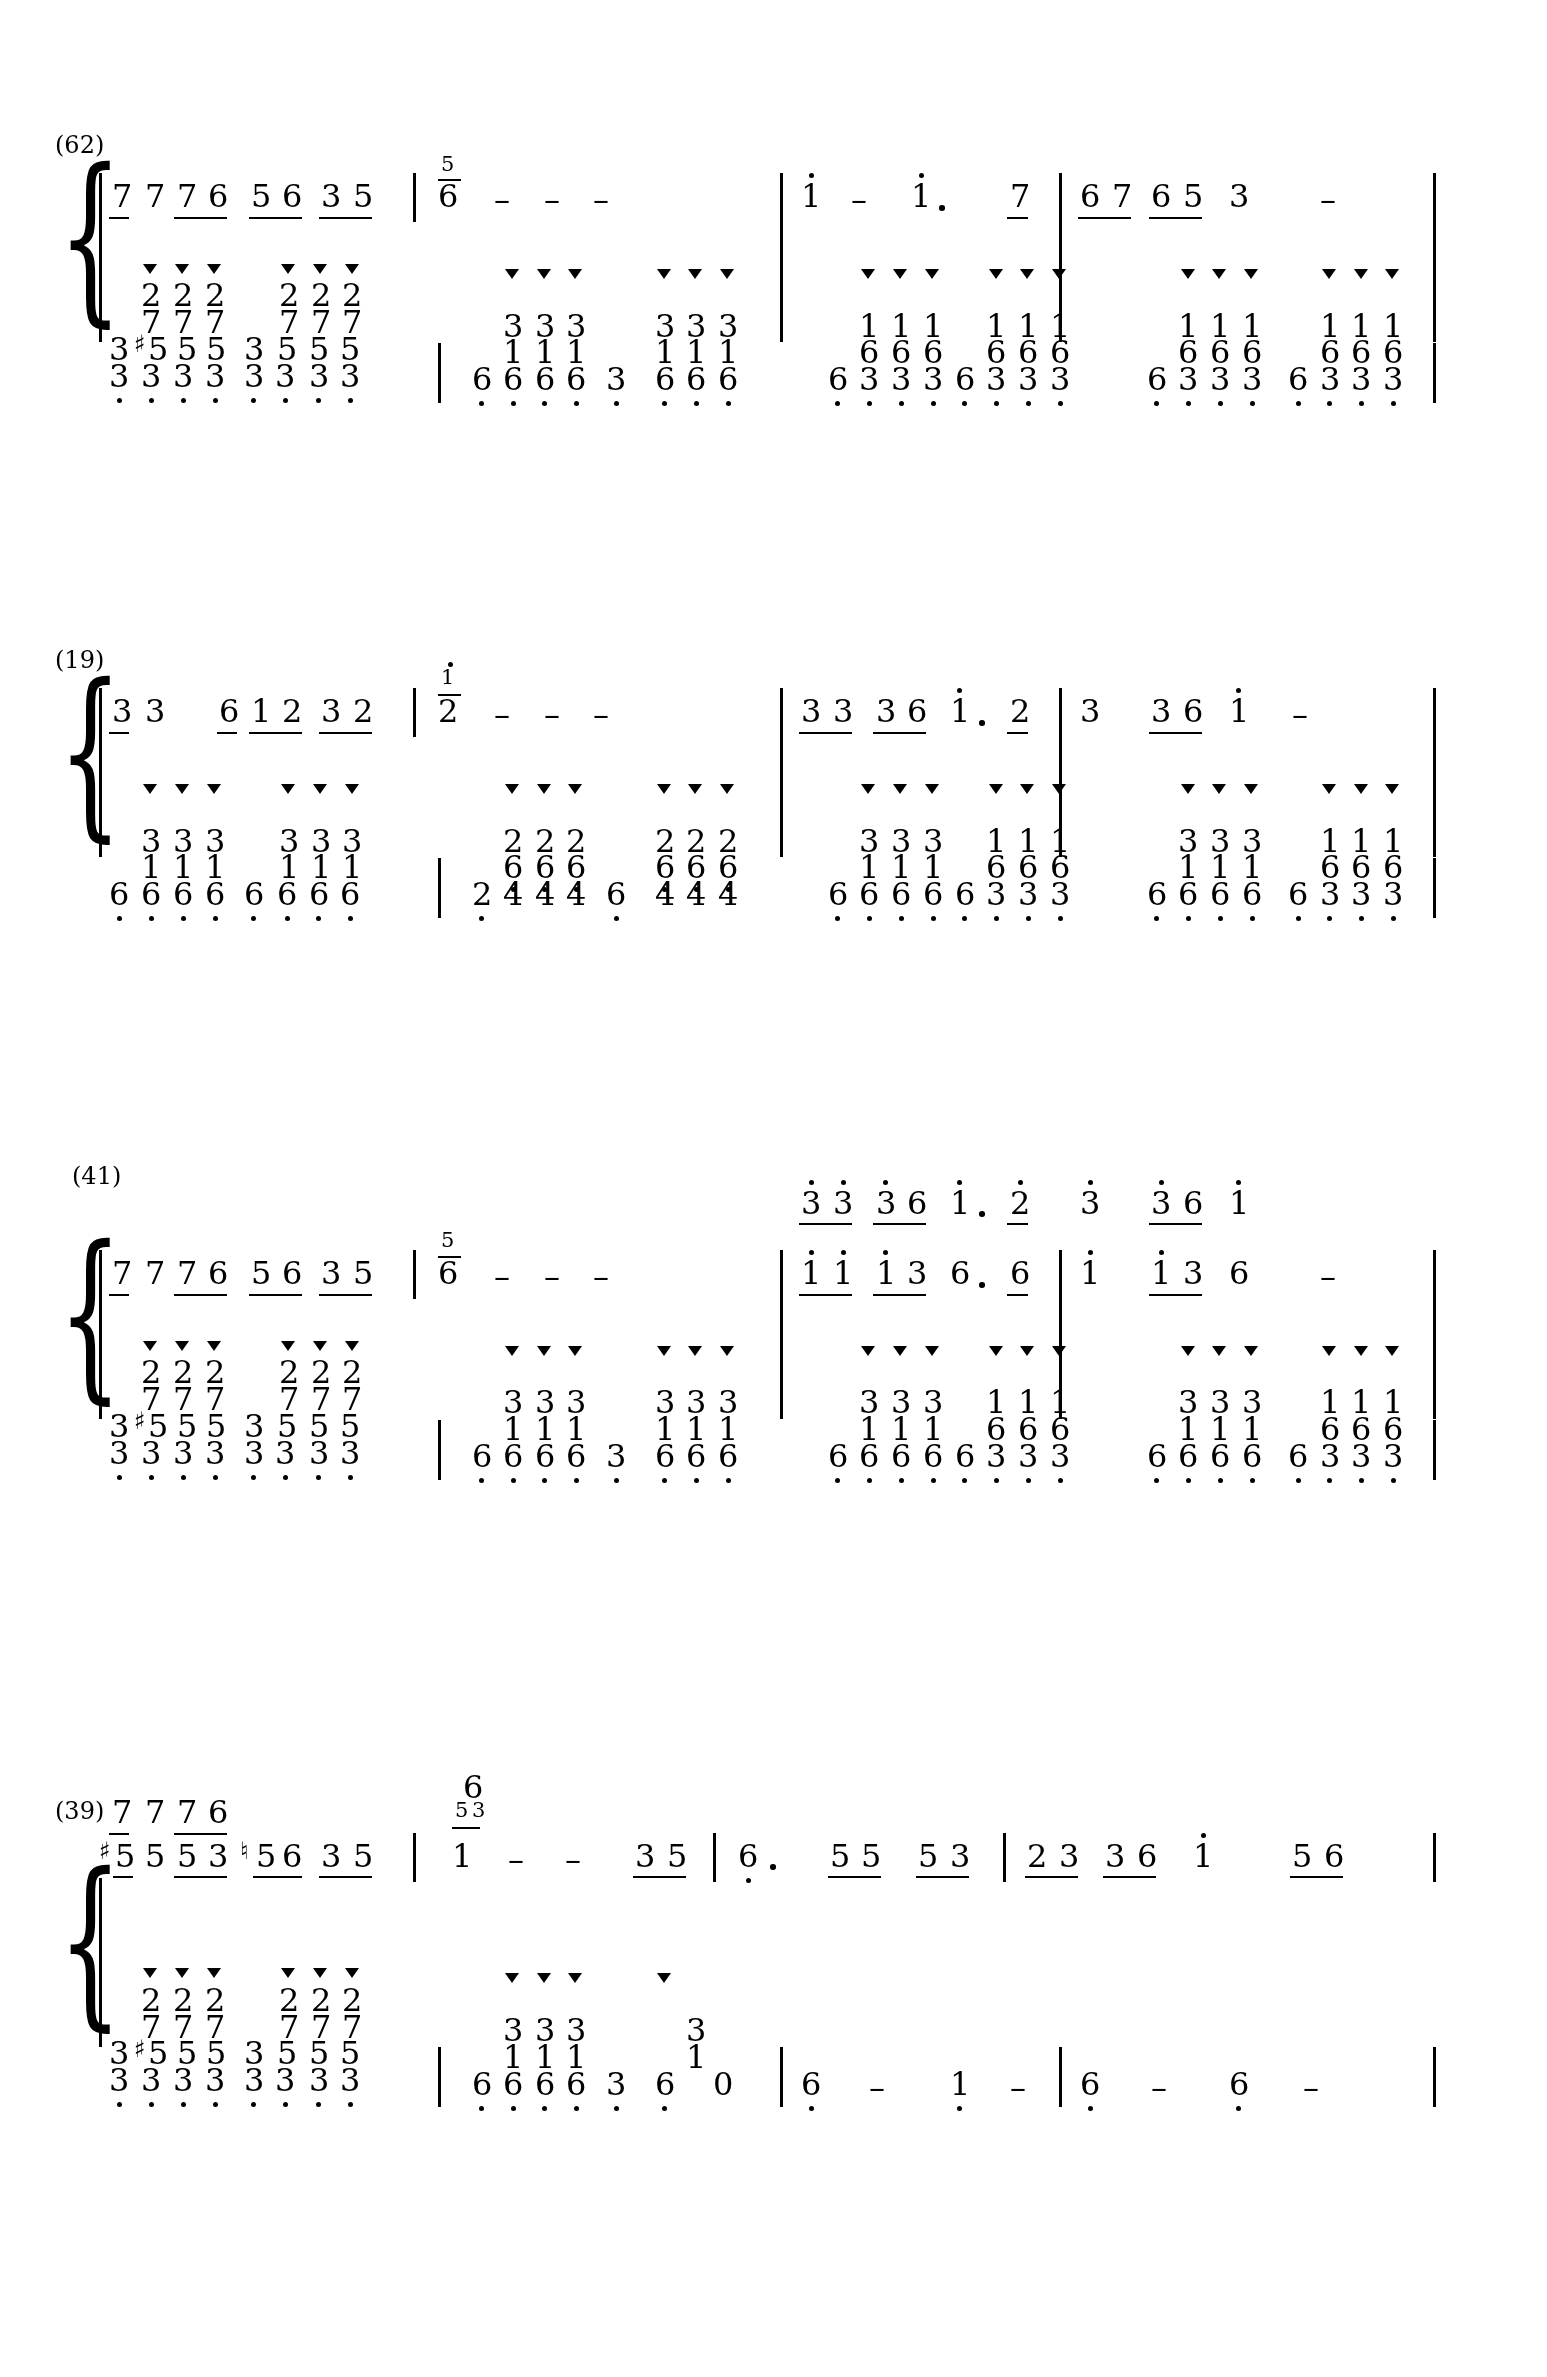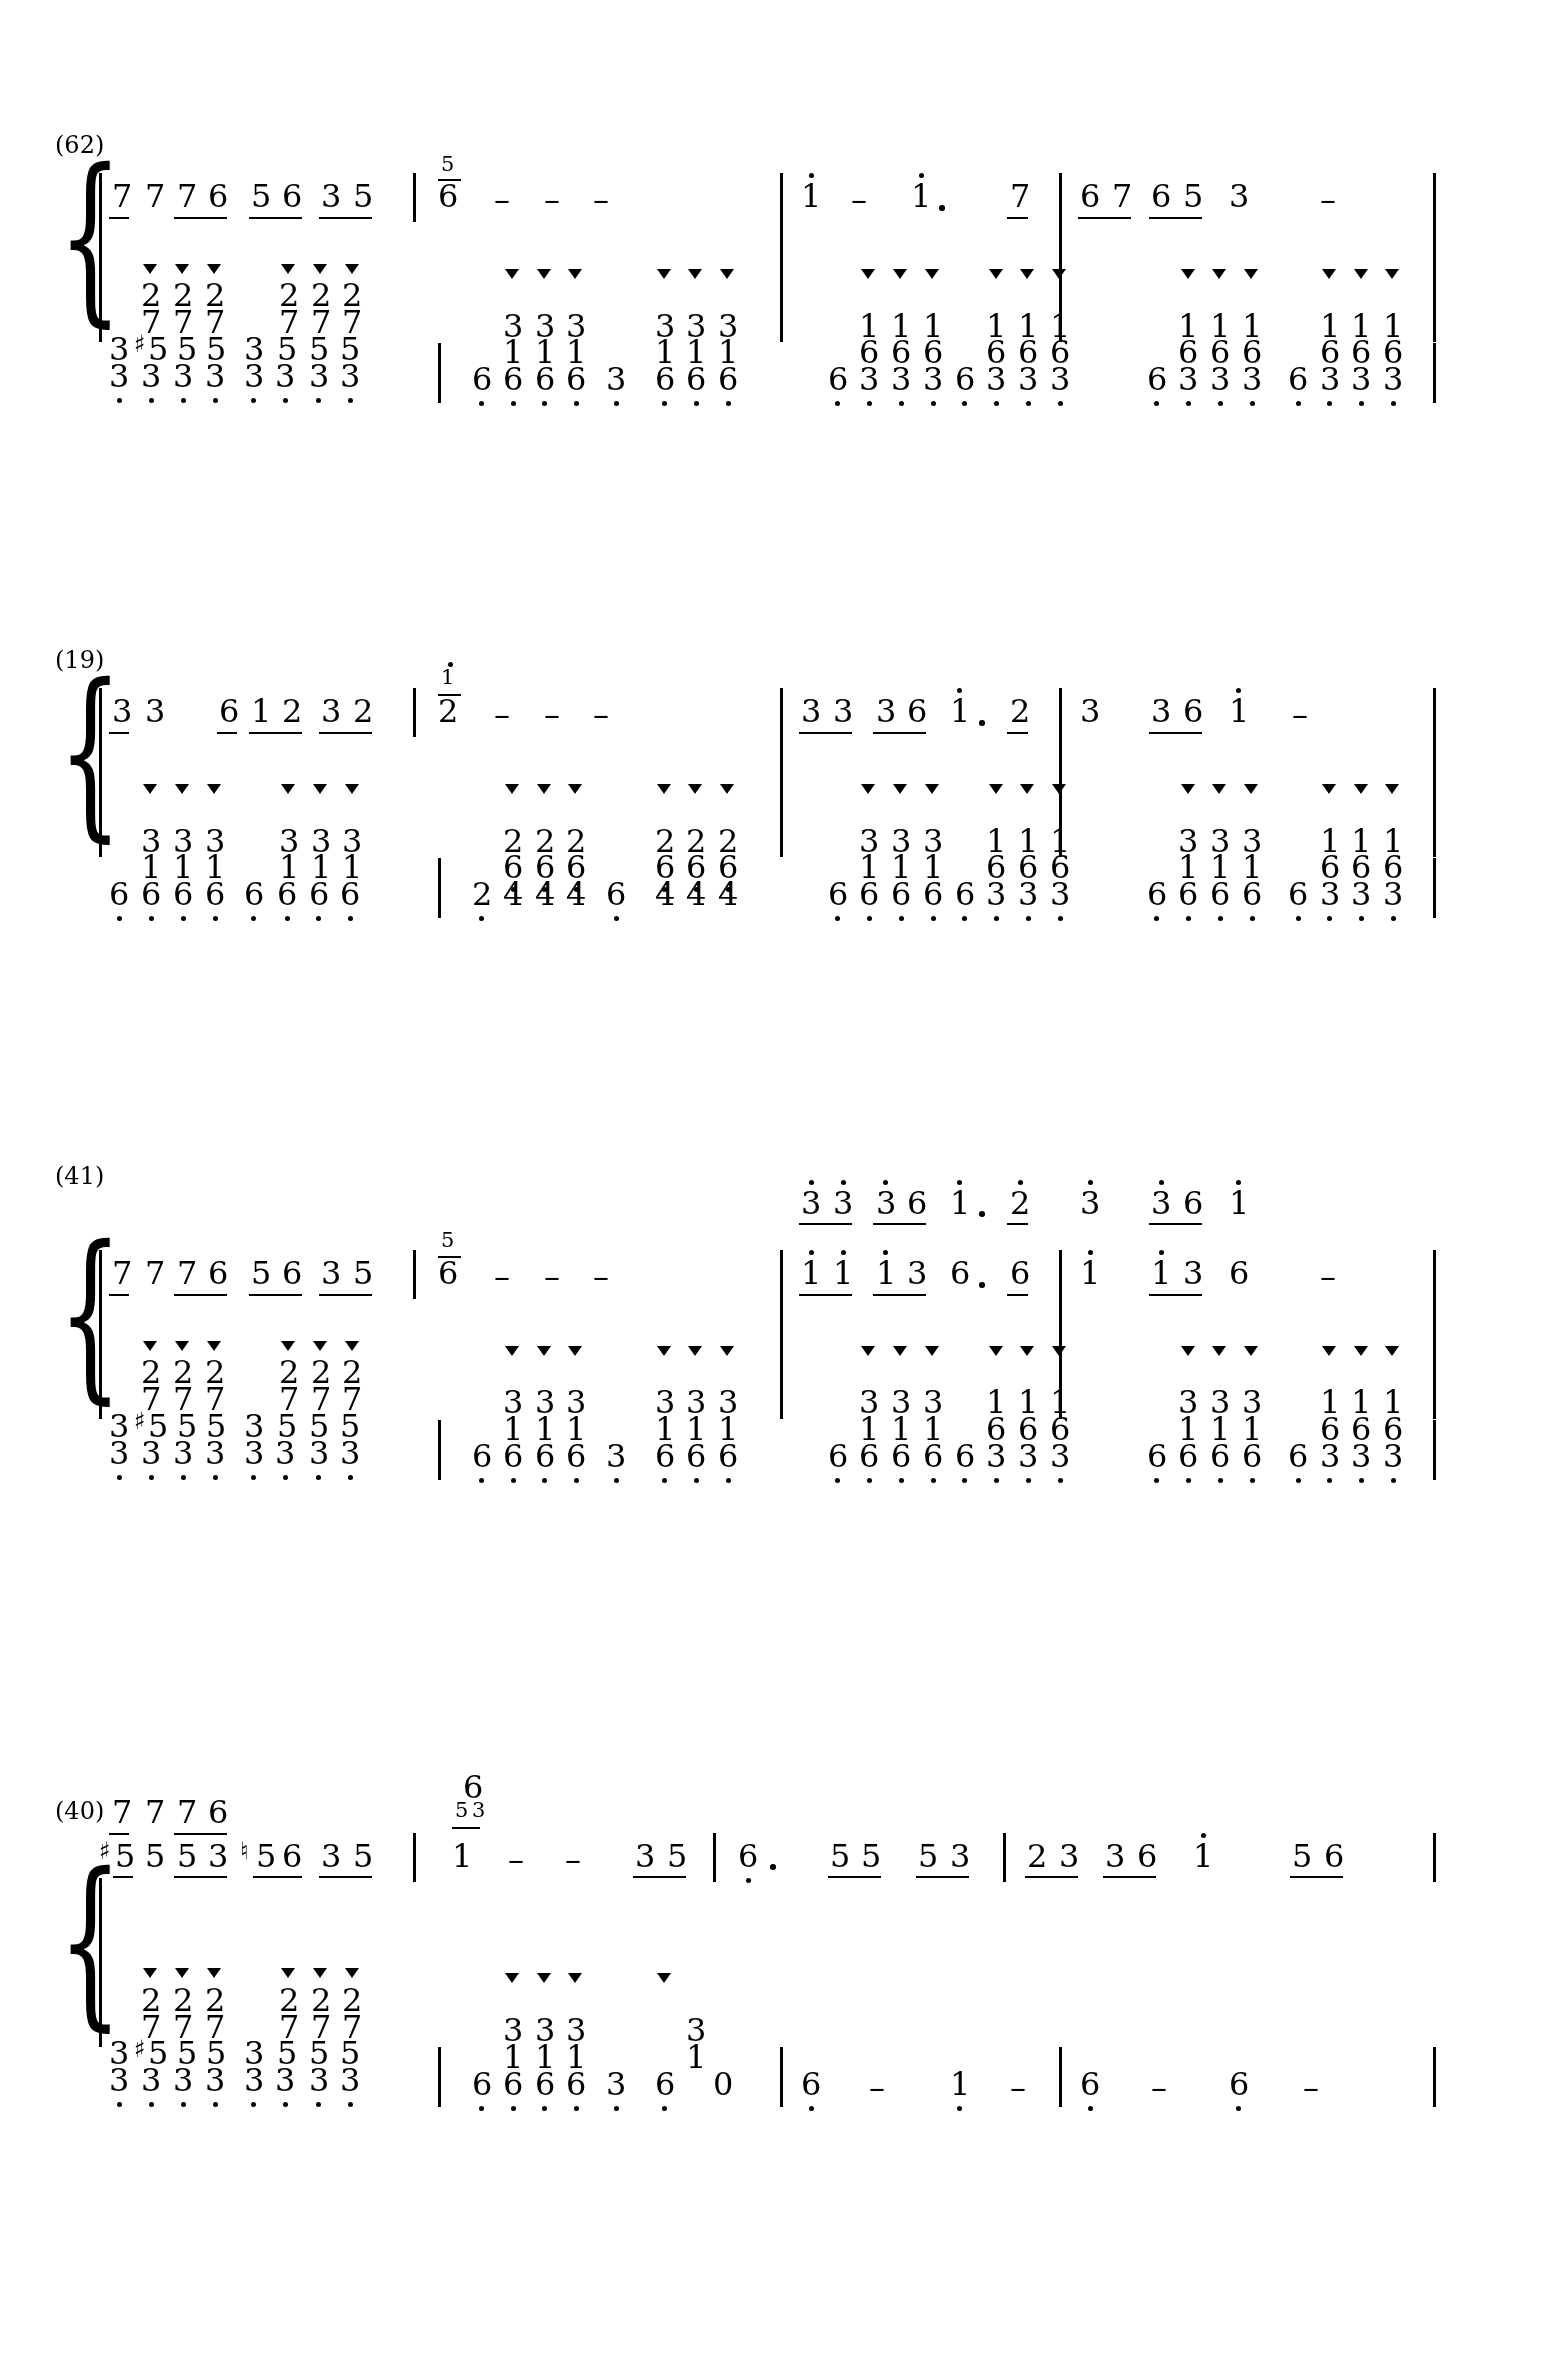--- a/index.html
+++ b/index.html
@@ -617,21 +617,21 @@
       <div class="dot-under" style="left:1250px;top:263px;"></div>
       <div class="dot-under" style="left:1296px;top:263px;"></div>
       <div class="dot-under" style="left:1327px;top:263px;"></div>
       <div class="dot-under" style="left:1359px;top:263px;"></div>
       <div class="dot-under" style="left:1391px;top:263px;"></div>
       <div class="barline" style="left:1433px;top:205px;height:60px;"></div>
     </div>
   </div>
 
   <div class="system" style="top:1169px;height:395px;">
-    <div class="measure-number" style="left:55px;top:-7px;">(41)</div>
+    <div class="measure-number" style="left:72px;top:-7px;">(41)</div>
     <div class="brace" style="left:58px;top:71px;">{</div>
     <div class="barline" style="left:99px;top:81px;height:169px;"></div>
 
     <div>
       <div class="note" style="left:801px;top:17.7px;">3</div>
       <div class="dot-over" style="left:809px;top:10.6px;"></div>
       <div class="note" style="left:833px;top:17.7px;">3</div>
       <div class="dot-over" style="left:841px;top:10.6px;"></div>
       <div class="beam" style="left:799px;top:54px;width:53px;"></div>
       <div class="note" style="left:876px;top:17.7px;">3</div>
@@ -870,21 +870,21 @@
       <div class="dot-under" style="left:1250px;top:309px;"></div>
       <div class="dot-under" style="left:1296px;top:309px;"></div>
       <div class="dot-under" style="left:1327px;top:309px;"></div>
       <div class="dot-under" style="left:1359px;top:309px;"></div>
       <div class="dot-under" style="left:1391px;top:309px;"></div>
       <div class="barline" style="left:1433px;top:251px;height:60px;"></div>
     </div>
   </div>
 
   <div class="system" style="top:1779px;height:395px;">
-    <div class="measure-number" style="left:55px;top:18.4px;">(40)</div>
+    <div class="measure-number" style="left:55px;top:18.4px;">(39)</div>
     <div class="brace" style="left:58px;top:88px;">{</div>
     <div class="barline" style="left:99px;top:99px;height:169px;"></div>
 
     <div>
       <div class="note" style="left:112px;top:17px;">7</div>
       <div class="beam" style="left:109px;top:54px;width:20px;"></div>
       <div class="note" style="left:145px;top:17px;">7</div>
       <div class="note" style="left:177px;top:17px;">7</div>
       <div class="note" style="left:208px;top:17px;">6</div>
       <div class="beam" style="left:174px;top:54px;width:53px;"></div>

